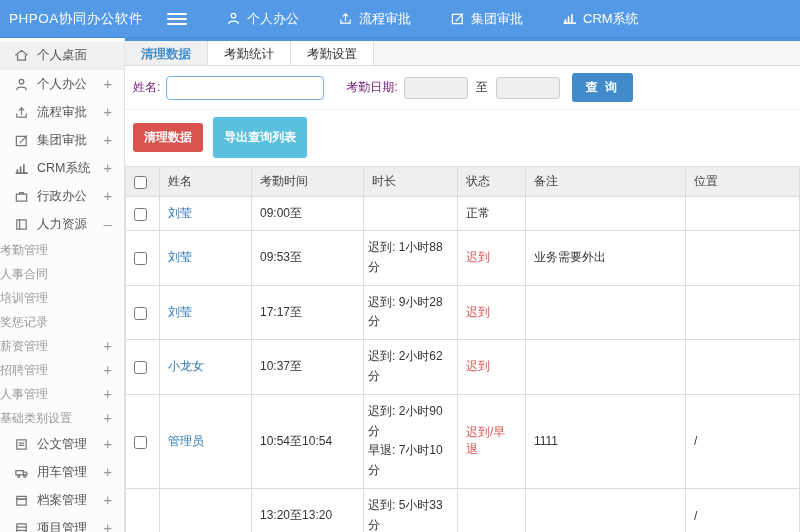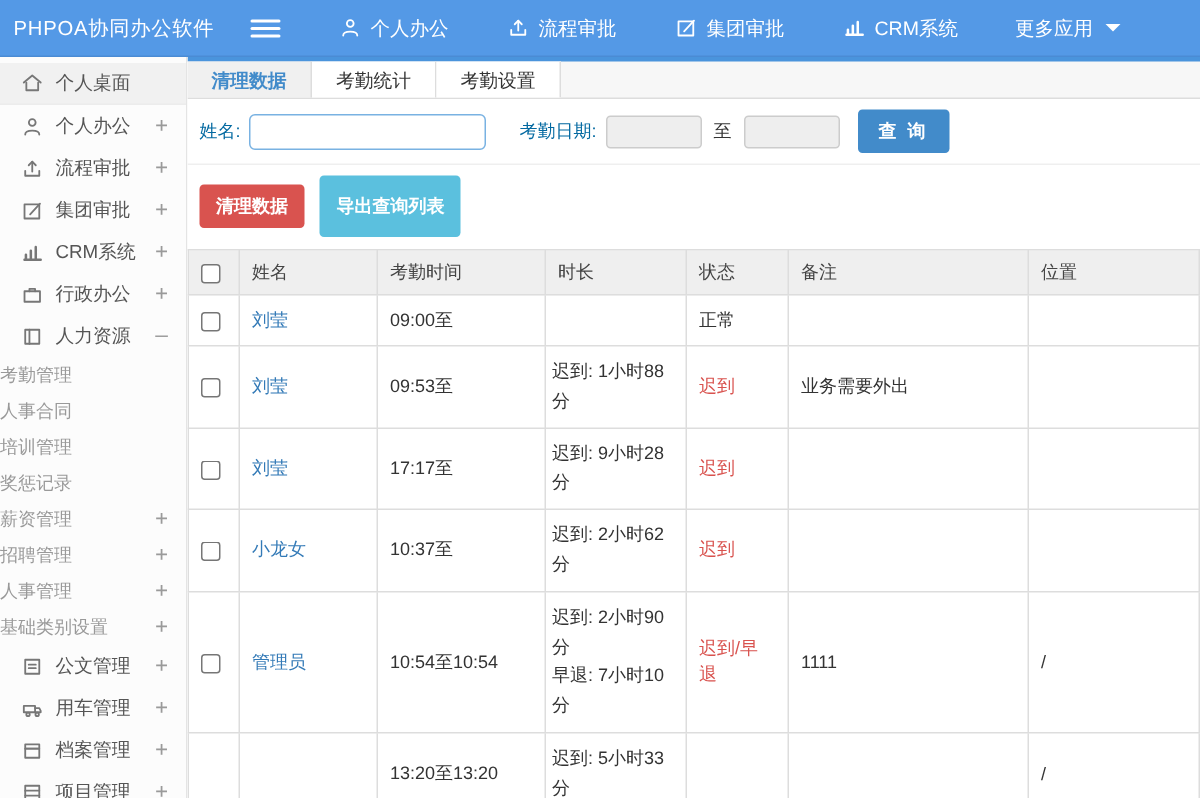--- a/index.html
+++ b/index.html
@@ -53,21 +53,21 @@
   .tab {
     padding: 0 16px; line-height: 27px; font-size: 12.5px; color: #333;
     background: #fff; border-right: 1px solid #ddd; cursor: pointer;
   }
   .tab.active { color: var(--primary, #428bca); font-weight: bold; background: #f0f0f0; }
   
   .filterbar {
     display: flex; align-items: center; padding: 7px 8px; border-bottom: 1px solid #efefef;
     background: #fff;
   }
-  .filterbar label { color: #0369a1; margin-right: 6px; }
+  .filterbar label { color: #701a75; margin-right: 6px; }
   .inp-name {
     width: 158px; height: 24px; border: 1px solid #79b2e2; border-radius: 4px;
     padding: 0 6px; outline: none; font-size: 12px;
   }
   .inp-date {
     width: 64px; height: 22px; border: 1px solid #ccc; border-radius: 3px;
     background: #eee; padding: 0 5px; font-size: 12px;
   }
   .lbl-date { margin-left: 22px; }
   .lbl-to { margin: 0 8px; }
@@ -129,24 +129,20 @@
         </span>
         <span>集团审批</span>
       </a>
       <a class="nav-item">
         <span class="icon">
           <svg width="15" height="15" viewBox="0 0 16 16" fill="none" stroke="currentColor" stroke-width="1.3" stroke-linecap="round" stroke-linejoin="round">
             <path d="M3.5 13V9.5M7 13V6.5M10.5 13V4M14 13H2.5" stroke-width="1.8"></path>
           </svg>
         </span>
         <span>CRM系统</span>
-      </a>
-      <a class="nav-item">
-        <span>更多应用</span>
-        <span class="caret"></span>
       </a>
     </nav>
 </div>
 
 <div class="layout">
   <aside class="sidebar" id="sidebar">
       <div class="side-item active sep">
         <span class="icon">
           <svg width="15" height="15" viewBox="0 0 16 16" fill="none" stroke="currentColor" stroke-width="1.3" stroke-linecap="round" stroke-linejoin="round">
             <path d="M2 7.5 8 2.5l6 5"></path>

